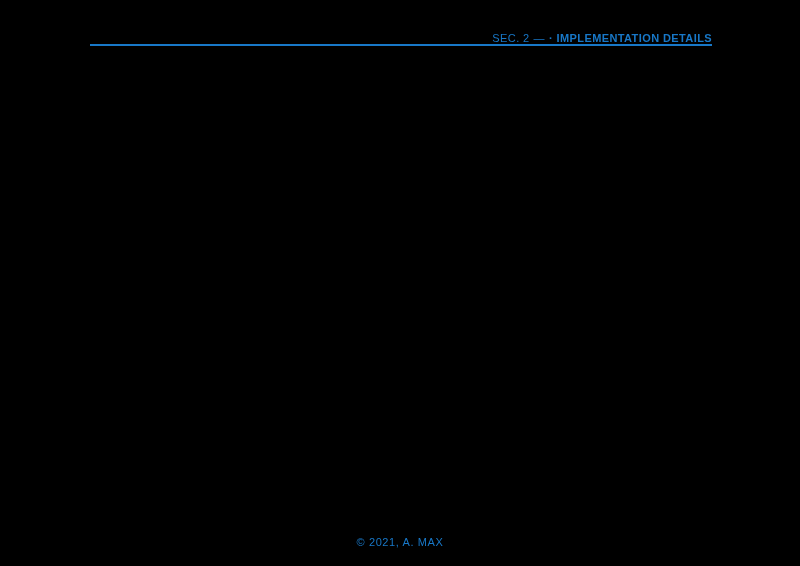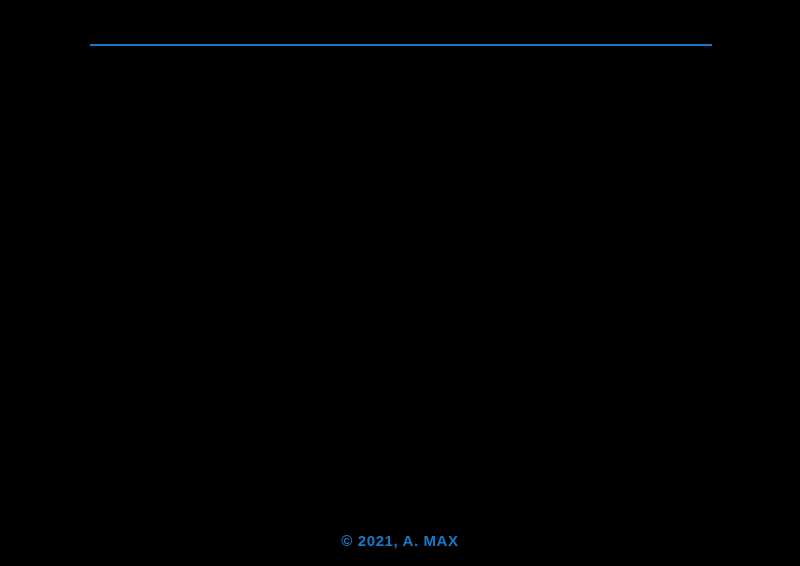--- a/index.html
+++ b/index.html
@@ -58,31 +58,34 @@
   .footer-bar {
     position: absolute;
     left: 0;
     right: 0;
     bottom: 16px;
     text-align: center;
     white-space: nowrap;
   }
   .footer-text {
     color: #1878c8;
-    font-size: 15px;
-    font-weight: bold;
+    font-size: 11px;
+    font-weight: normal;
     letter-spacing: 0.6px;
     text-decoration: none;
   }
 </style>
 </head>
 <body>
 
 <div class="page">
 
+  <div class="header-bar">
+    <a class="header-text" href="#"><span class="header-section">SEC. 2</span><span class="header-sep">—</span><span class="header-title">· IMPLEMENTATION DETAILS</span></a>
+  </div>
 
   <div class="header-rule"></div>
 
   <div class="body-area"></div>
 
   <div class="footer-bar">
     <a class="footer-text" href="#">© 2021, A. MAX</a>
   </div>
 
 </div>

